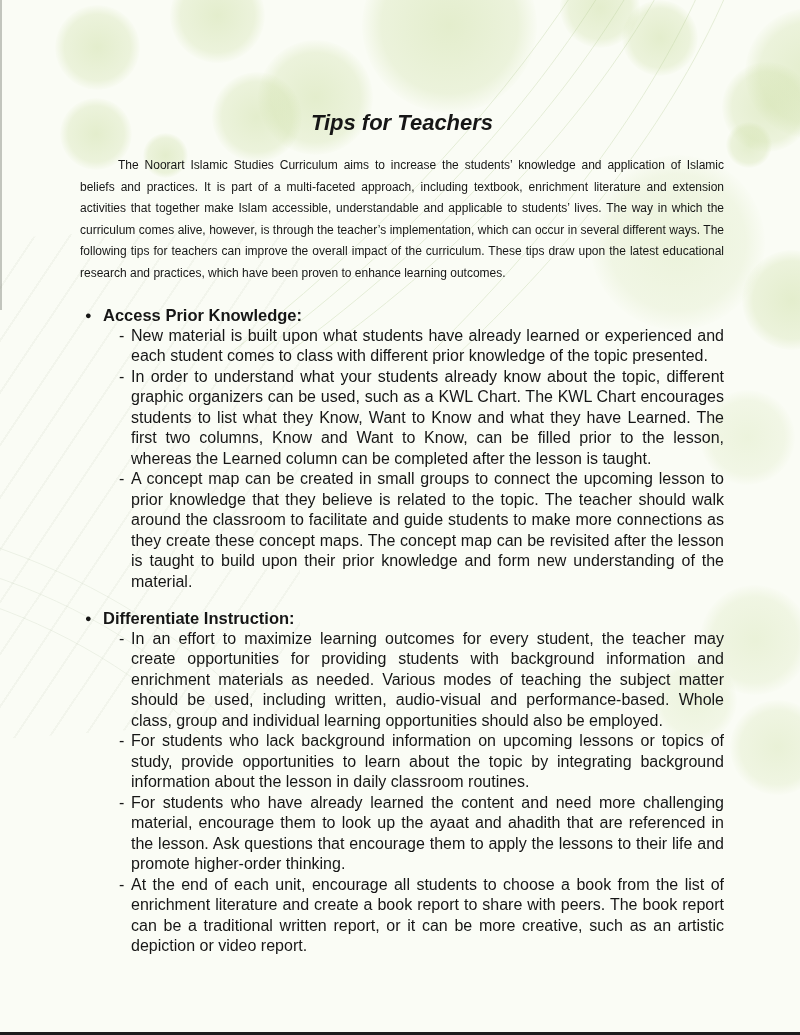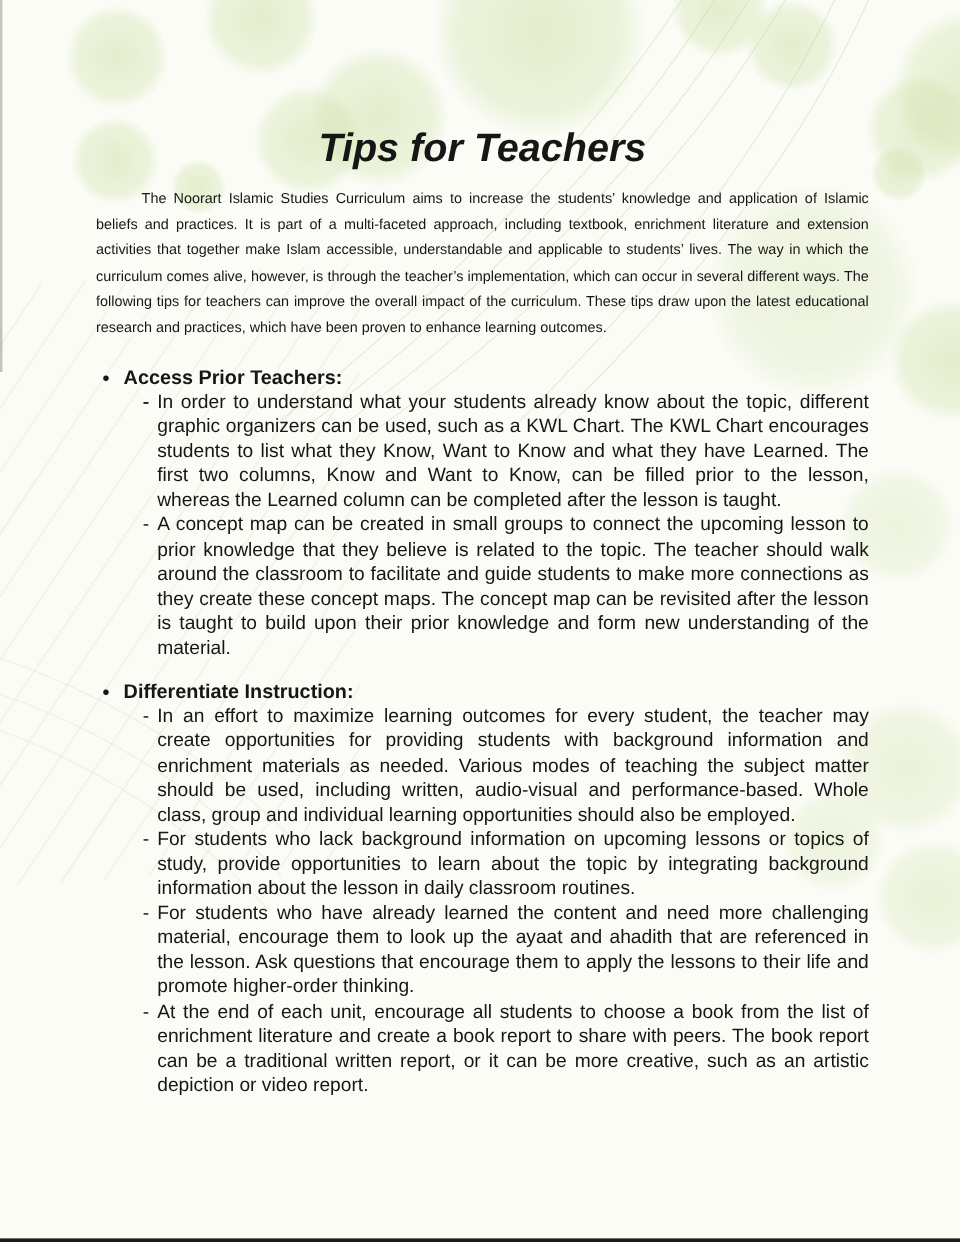--- a/index.html
+++ b/index.html
@@ -18,21 +18,21 @@
     background:repeating-linear-gradient(125deg,
       rgba(175,185,160,0.10) 0 2px, rgba(0,0,0,0) 2px 30px);
     transform:skewY(-4deg);
   }
   .edge-left{position:absolute;left:0;top:0;width:2px;height:310px;background:rgba(110,115,105,0.40);}
   .edge-bottom{position:absolute;left:0;bottom:0;width:100%;height:3px;background:var(--edge,#1c1c1c);}
   
   .content{position:absolute;left:80px;top:0;width:644px;}
   h1.title{
     margin:106px 0 0;text-align:center;
-    font-size:33px;line-height:34px;font-weight:bold;font-style:italic;
+    font-size:22px;line-height:34px;font-weight:bold;font-style:italic;
     letter-spacing:0px;
   }
   .intro{
     margin:15px 0 0;font-size:12px;line-height:21.5px;
     text-align:justify;text-indent:38px;
   }
   section{margin-top:21px;}
   section.second{margin-top:16px;}
   .heading{
     position:relative;padding-left:23px;font-weight:bold;
@@ -98,24 +98,24 @@
   </div>
 
   <div class="content">
     <h1 class="title">Tips for Teachers</h1>
 
     <p class="intro">The Noorart Islamic Studies Curriculum aims to increase the students’ knowledge and application of Islamic beliefs and practices. It is part of a multi-faceted approach, including textbook, enrichment literature and extension activities that together make Islam accessible, understandable and applicable to students’ lives. The way in which the curriculum comes alive, however, is through the teacher’s implementation, which can occur in several different ways. The following tips for teachers can improve the overall impact of the curriculum. These tips draw upon the latest educational research and practices, which have been proven to enhance learning outcomes.</p>
 
     <section>
       <div class="heading">
         <span class="bullet">●</span>
-        <span class="heading-text">Access Prior Teachers:</span>
+        <span class="heading-text">Access Prior Knowledge:</span>
       </div>
       <div class="items">
-          <div class="item"><span class="dash">-</span></div>
+          <div class="item"><span class="dash">-</span><span class="itxt"><span>New material is built upon what students have already learned or experienced and each student comes to class with different prior knowledge of the topic presented.</span></span></div>
           <div class="item"><span class="dash">-</span><span class="itxt"><span>In order to understand what your students already know about the topic, different graphic organizers can be used, such as a </span><span class="b">KWL Chart.</span><span> The </span><span class="b">KWL Chart</span><span> encourages students to list what they </span><span class="b">K</span><span>now, </span><span class="b">W</span><span>ant to Know and what they have </span><span class="b">L</span><span>earned. The first two columns, </span><span class="b">K</span><span>now and </span><span class="b">W</span><span>ant to Know, can be filled prior to the lesson, whereas the </span><span class="b">L</span><span>earned column can be completed after the lesson is taught.</span></span></div>
           <div class="item"><span class="dash">-</span><span class="itxt"><span>A concept map can be created in small groups to connect the upcoming lesson to prior knowledge that they believe is related to the topic. The teacher should walk around the classroom to facilitate and guide students to make more connections as they create these concept maps. The concept map can be revisited after the lesson is taught to build upon their prior knowledge and form new understanding of the material.</span></span></div>
         </div>
     </section>
 
     <section class="second">
       <div class="heading">
         <span class="bullet">●</span>
         <span class="heading-text">Differentiate Instruction:</span>
       </div>

